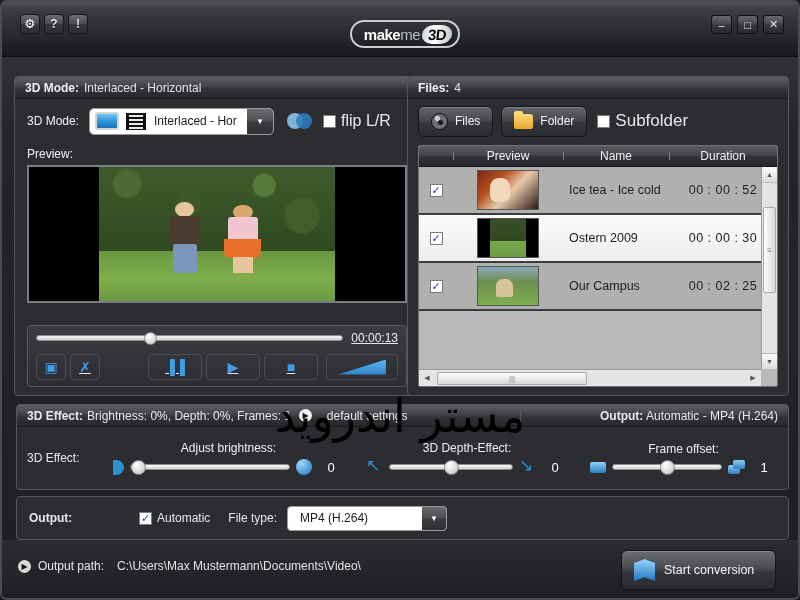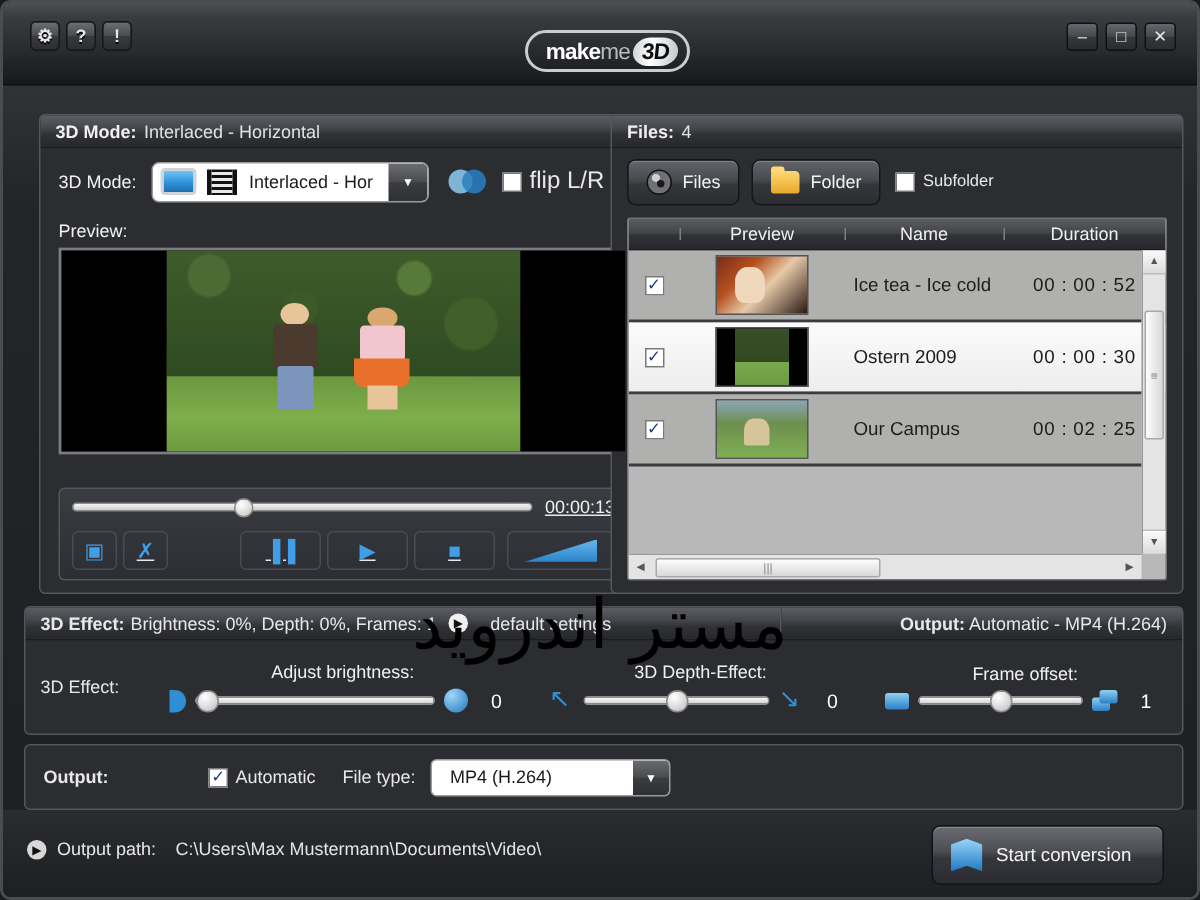--- a/index.html
+++ b/index.html
@@ -82,21 +82,21 @@
     background: linear-gradient(180deg,#5c5e63 0%,#44464b 40%,#303236 60%,#26282c 100%);
     border-bottom:1px solid #1b1c20;
     font-size:12px; color:#f0f0f0;
     border-radius:3px 3px 0 0;
     white-space:nowrap; overflow:hidden;
   }
   .panel-head b { font-weight:bold; }
   .panel-head .val { font-weight:normal; color:#e2e2e2; margin-left:5px; }
 
   
-  #left-panel { left:24px; top:74px; width:406px; height:320px; }
+  #left-panel { left:12px; top:74px; width:406px; height:320px; }
   #mode-row { display:flex; align-items:center; height:44px; padding:0 12px; }
   #mode-label { font-size:12px; color:#f2f2f2; margin-right:10px; }
   #mode-combo {
     width:185px; height:27px;
     background:#ffffff; border-radius:5px;
     display:flex; align-items:center; position:relative;
     border:1px solid #9a9a9a; overflow:hidden;
   }
   .combo-mon {
     width:24px; height:18px; margin-left:5px; border-radius:3px;
@@ -239,21 +239,21 @@
     border-radius:2px 3px 2px 2px;
   }
   .folder:before{ content:""; position:absolute; left:0; top:-3px; width:9px; height:4px; background:#ffd873; border-radius:2px 2px 0 0;}
   .disc {
     width:17px; height:17px; border-radius:50%; flex:none;
     background: radial-gradient(circle at 35% 30%, #ffffff 0 14%, #9fc9e8 15% 48%, #5d9ecb 49% 100%);
     border:1px solid #2a4d68; position:relative;
   }
   .disc:after{ content:""; position:absolute; left:6px; top:6px; width:5px; height:5px; background:#e9eef2; border-radius:50%; border:1px solid #7aa3c1;}
   #subfolder-wrap { display:flex; align-items:center; margin-left:10px; }
-  #subfolder-label{ margin-left:5px; font-size:11px; }
+  #subfolder-label{ margin-left:5px; font-size:17px; }
   #dvd-btn { margin-left:auto; }
 
   
   #filelist {
     position:absolute; left:10px; right:10px; top:68px; bottom:8px;
     background:#b8b8b8; border:1px solid #6e7075; border-radius:2px;
     display:flex; flex-direction:column; overflow:hidden;
   }
   #fl-head {
     height:21px; flex:none; display:flex; align-items:center;

